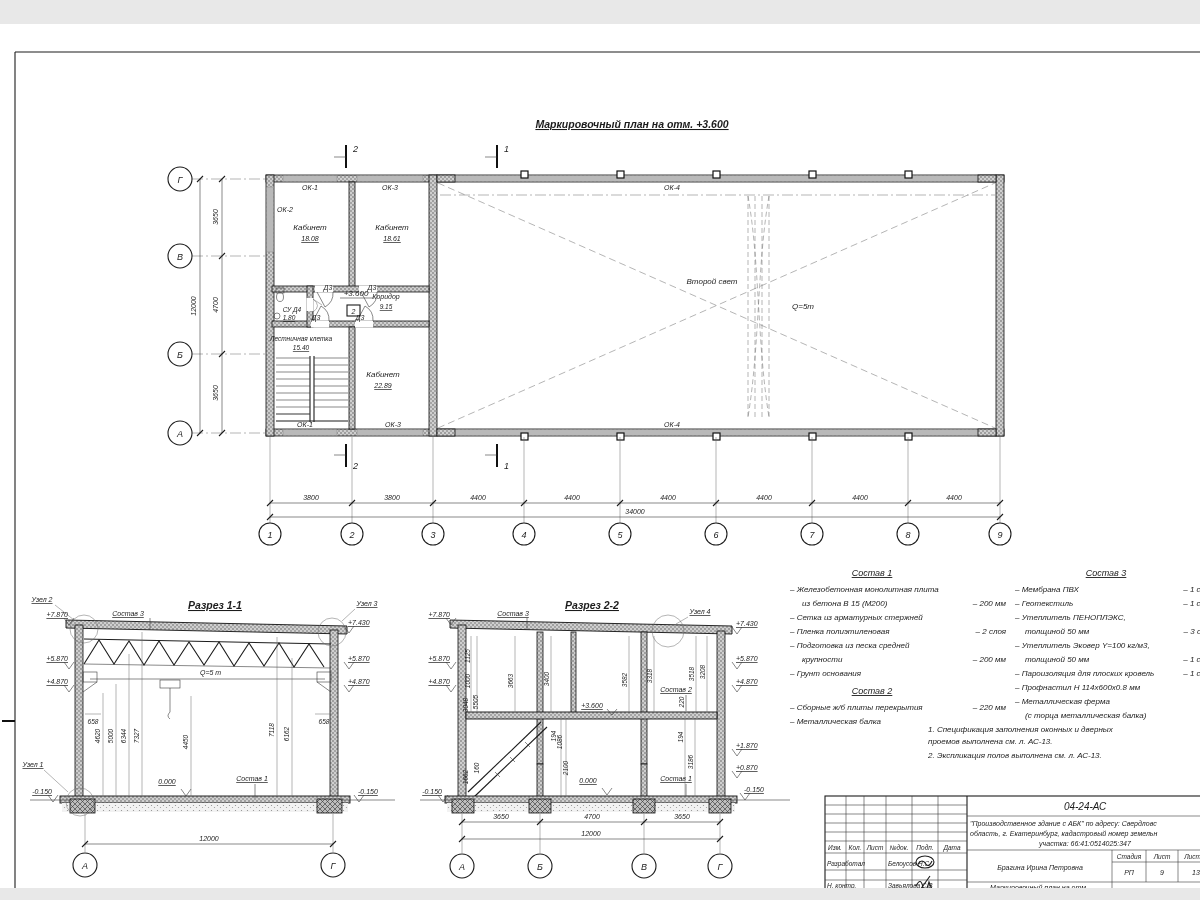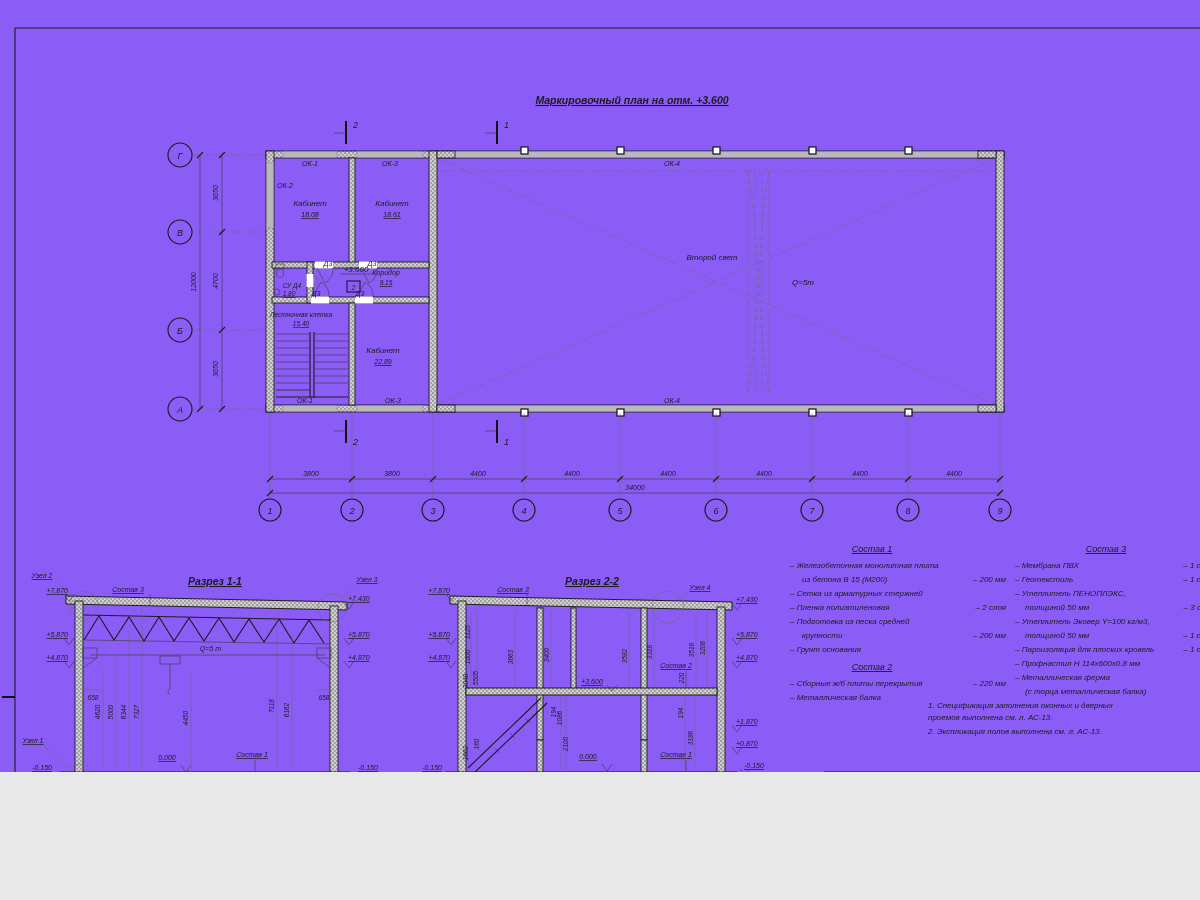--- a/index.html
+++ b/index.html
@@ -1,16 +1,16 @@
 <!DOCTYPE html>
 <html><head>
 <meta charset="utf-8">
 <style>
   html,body{margin:0;padding:0;background:#e8e8e8;}
-  #sheet{position:relative;width:1200px;height:772px;background:#8b5cf6;overflow:hidden;}
+  #sheet{position:relative;width:1200px;height:864px;background:#ffffff;overflow:hidden;margin-top:24px;}
   svg text{font-family:"Liberation Sans",sans-serif;font-style:italic;fill:#1c1c1c;}
   .t6{font-size:6.5px}.t7{font-size:7px}.t8{font-size:8px}.t9{font-size:9px}
   .t10{font-size:10.5px;font-weight:bold}.t11{font-size:10px}
   .mid{text-anchor:middle}.end{text-anchor:end}
   .u{text-decoration:underline}
   .thin{stroke:#3a3a3a;stroke-width:.6;fill:none}
   .xthin{stroke:#6a6a6a;stroke-width:.5;fill:none}
   .med{stroke:#1c1c1c;stroke-width:1.1;fill:none}
   .thick{stroke:#111;stroke-width:2;fill:none}
   .dash{stroke-dasharray:7 4}

